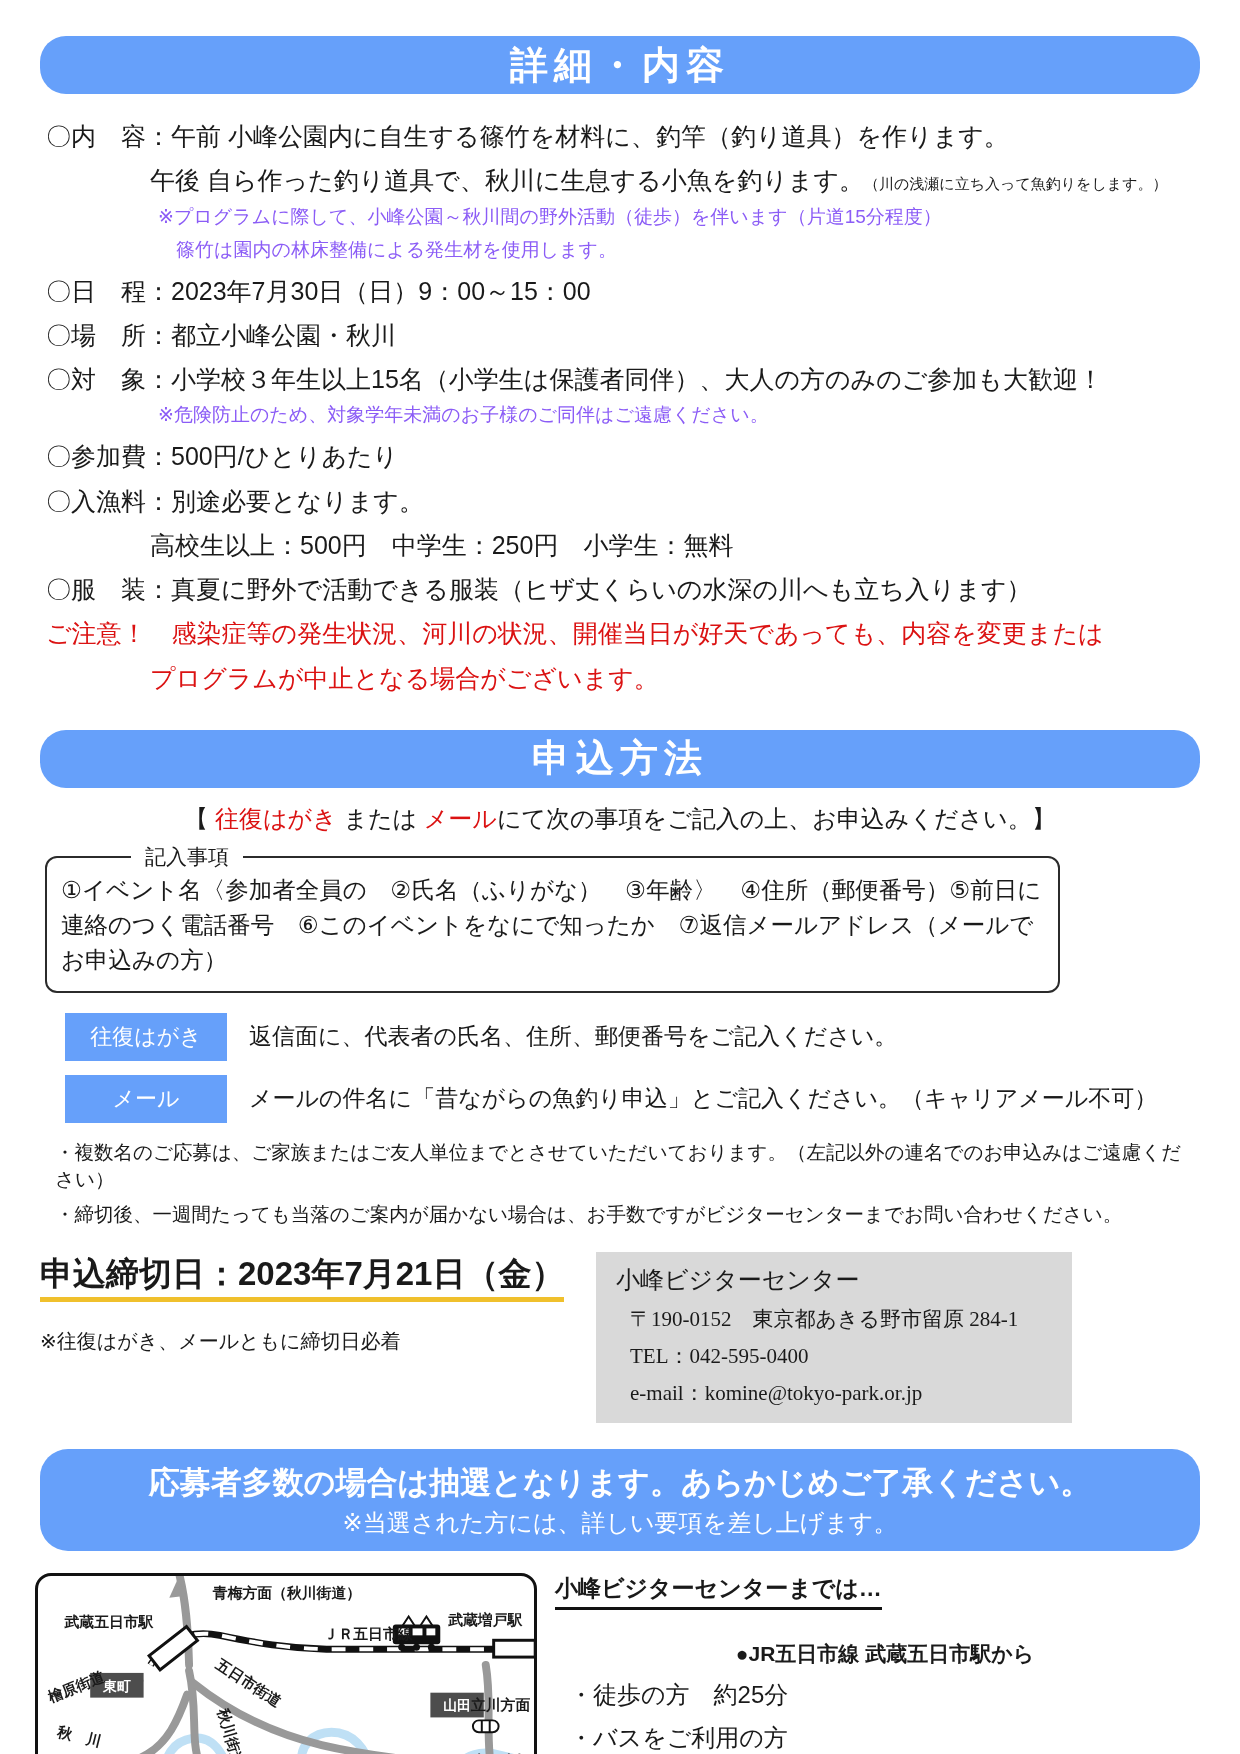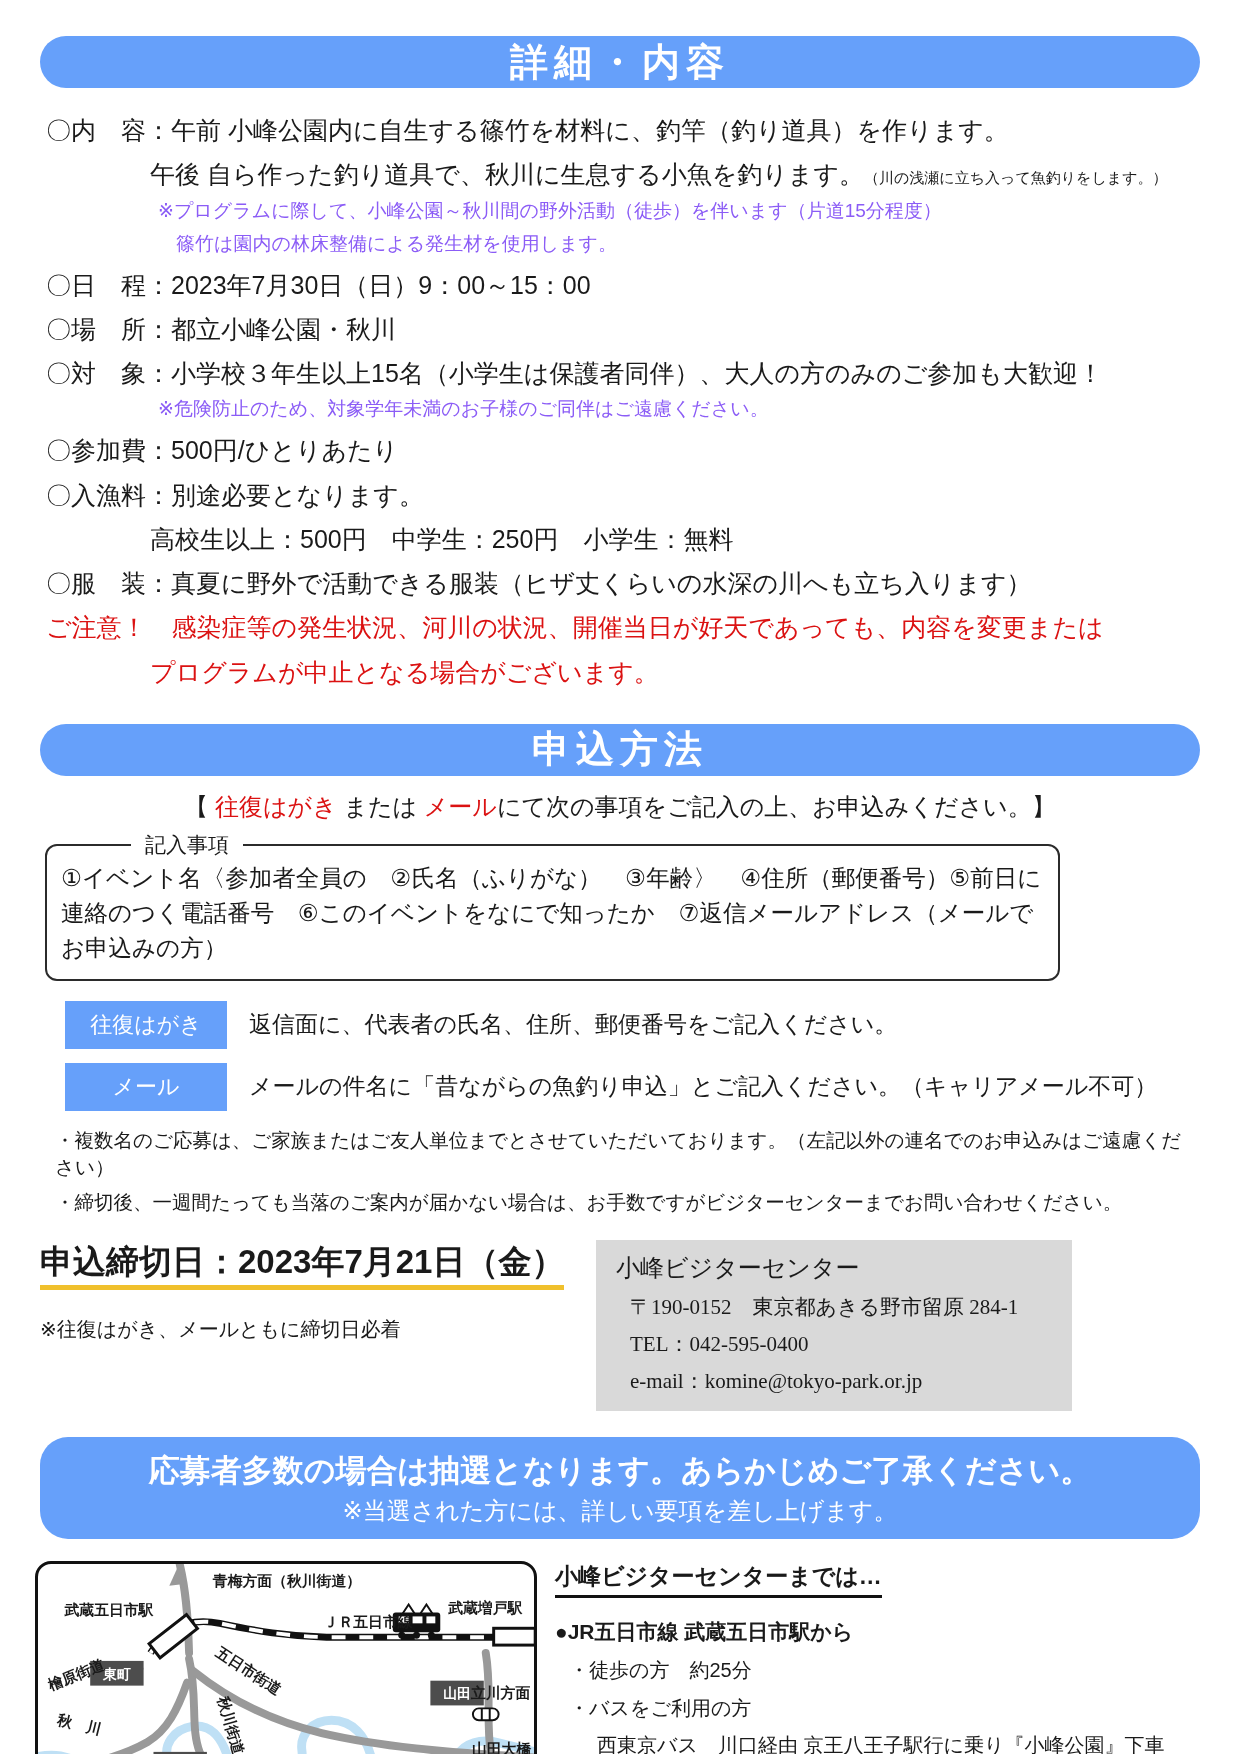--- a/index.html
+++ b/index.html
@@ -1,21 +1,21 @@
 <!DOCTYPE html>
 <html lang="ja"><head>
 <meta charset="utf-8">
 <style>
   * { box-sizing: border-box; margin: 0; padding: 0; }
   html,body { background:#ffffff; }
   body { font-family:"Liberation Sans","DejaVu Sans",sans-serif; }
   .page { position:relative; width:1240px; height:1754px; margin:0 auto; background:#fff; overflow:hidden; color:#1a1a1a; }
 
   
-  .section-header { margin:36px 40px 0; height:52px; background:#66A0FA; color:#fff;
+  .section-header { margin:36px 40px 0; height:58px; background:#66A0FA; color:#fff;
     border-radius:26px; display:flex; align-items:center; justify-content:center;
     font-size:38px; font-weight:bold; letter-spacing:6px; }
 
   
   .details { padding:14px 40px 0 46px; }
   .d-main { font-size:25px; margin-top:13px; line-height:1.25; }
   .d-indent { margin-left:104px; }
   .d-sub { font-size:19px; margin-top:7px; margin-left:112px; color:#8b5cf6; }
   .d-sub2 { margin-left:130px; }
   .d-small-inline { font-size:15px; }
@@ -66,22 +66,22 @@
   .map-svg .rail-dash { fill:none; stroke:#fff; stroke-width:4; stroke-dasharray:14 14; }
   .map-svg .station { fill:#fff; stroke:#111; stroke-width:3; }
   .map-svg text { font-family:"Liberation Sans","DejaVu Sans",sans-serif; font-weight:bold;
     font-size:15px; fill:#1a1a1a; }
   .map-svg .badge-txt { fill:#fff; font-size:14px; text-anchor:middle; }
   .map-svg .green-txt { fill:#2F8A2F; }
 
   .access { position:relative; margin-left:18px; width:660px; }
   .access-title { display:inline-block; font-size:23px; font-weight:bold;
     border-bottom:3px solid #111; padding-bottom:3px; }
-  .access-h { font-size:21px; font-weight:bold; margin-top:20px; }
-  .access-item { font-size:20px; margin-top:11px; margin-left:14px; }
+  .access-h { font-size:21px; font-weight:bold; margin-top:30px;text-align:center; }
+  .access-item { font-size:24px; margin-top:11px; margin-left:14px; }
   .access-item2 { font-size:20px; margin-top:10px; margin-left:42px; }
 </style>
 </head>
 <body>
 
 <div class="page">
 
   <div class="section-header">
     <span>詳細・内容</span>
   </div>

